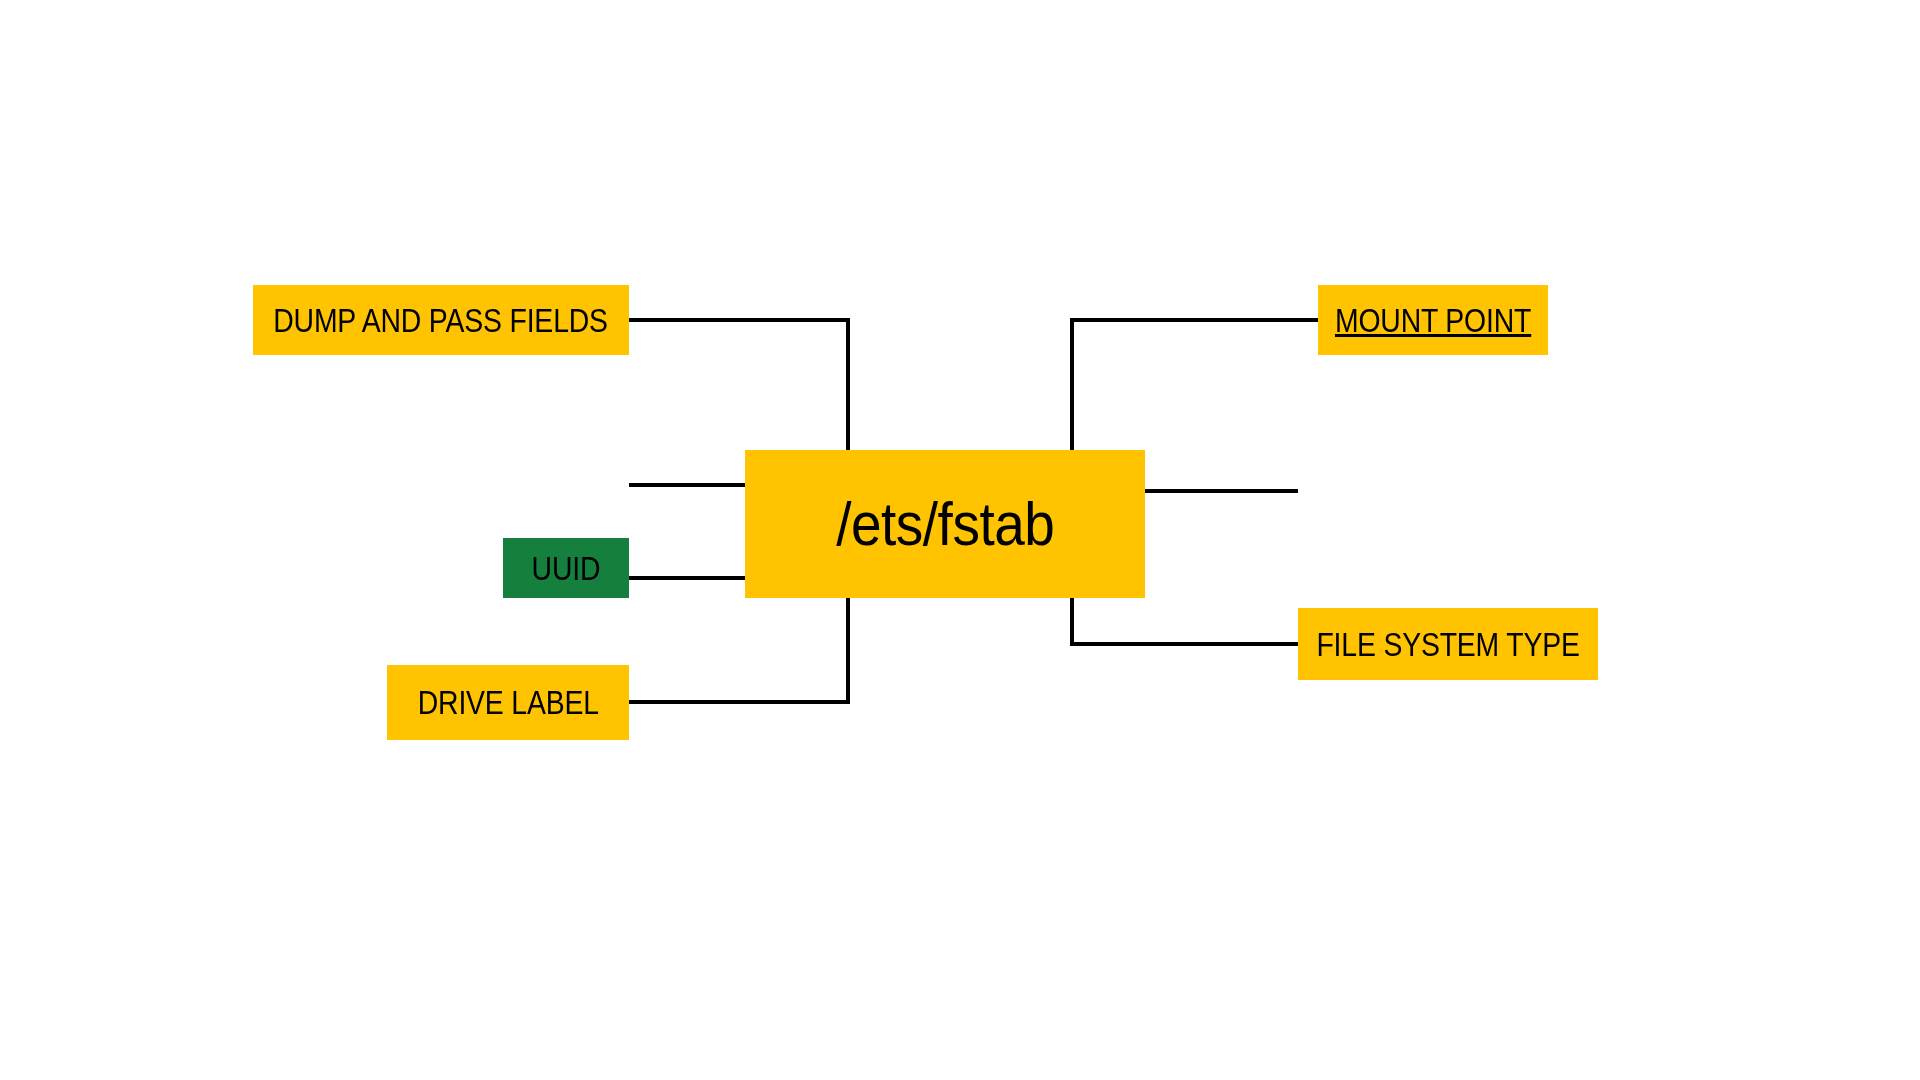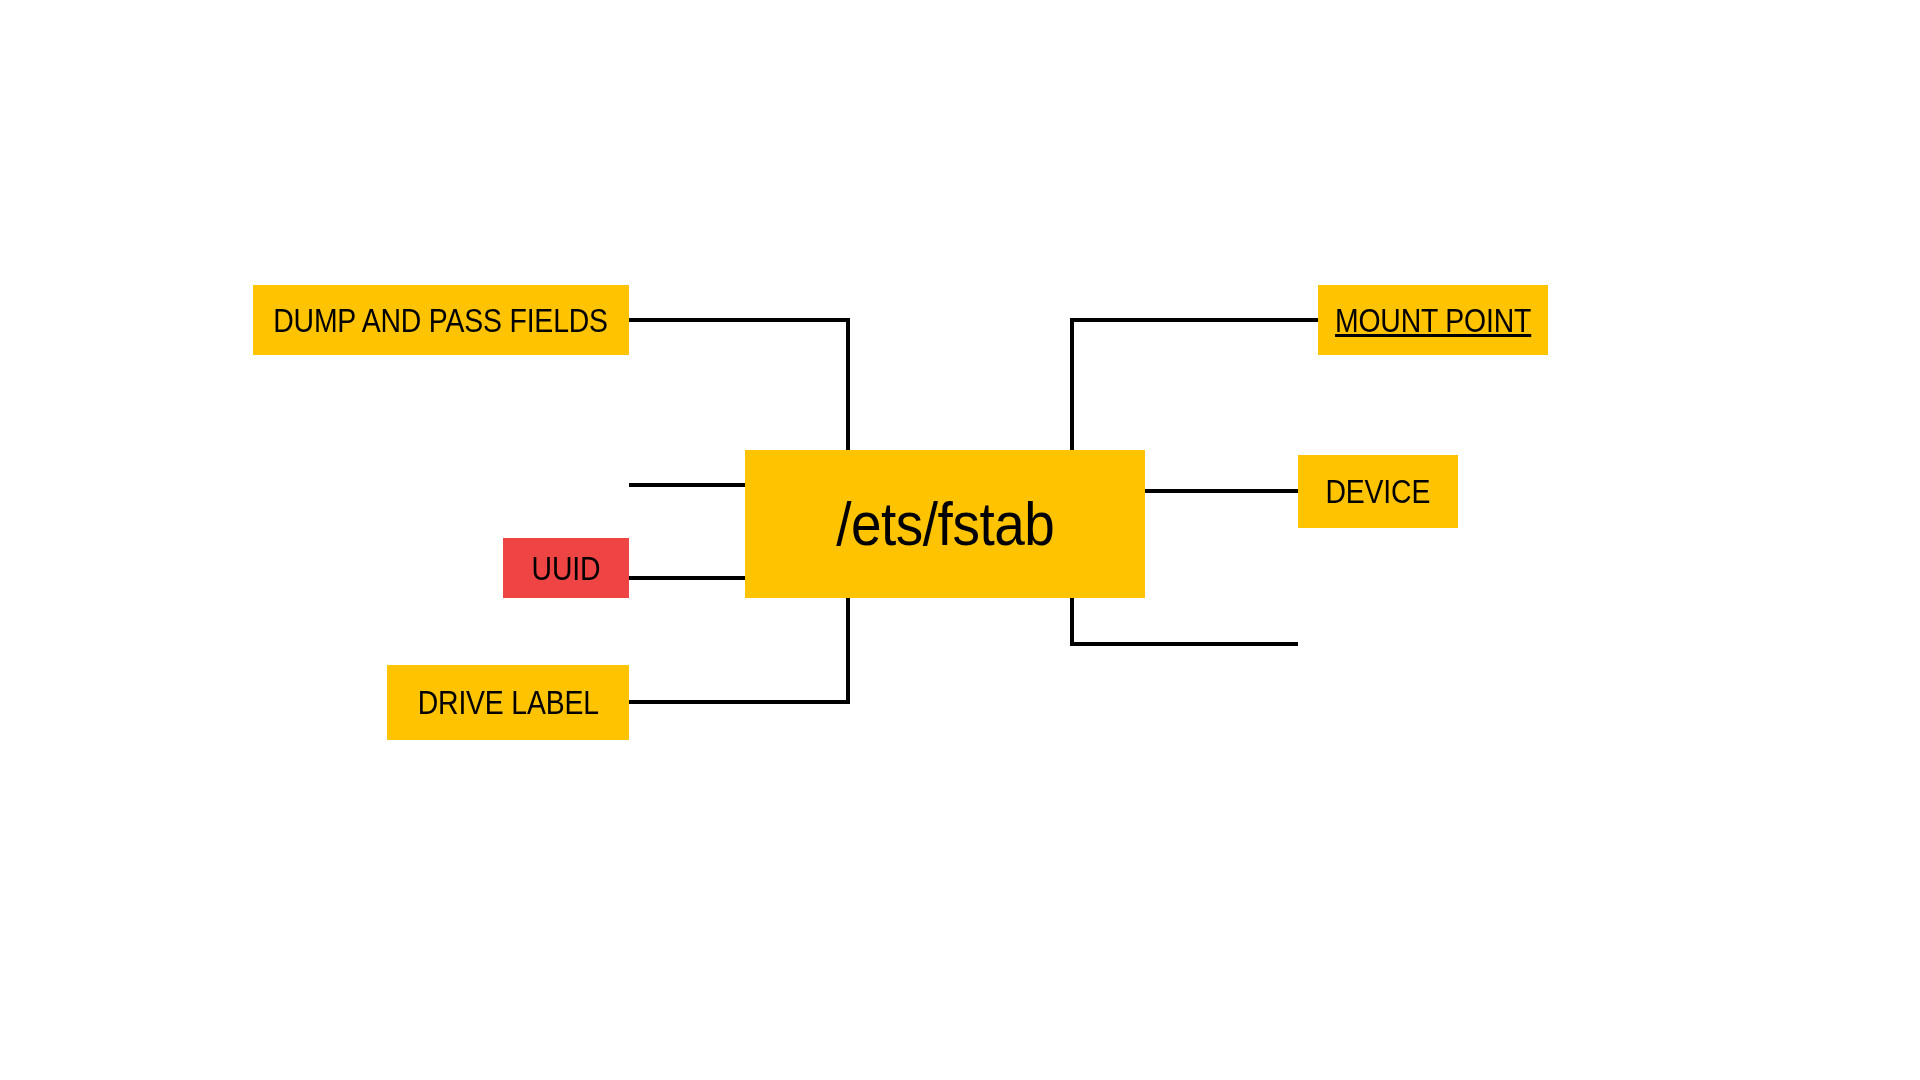--- a/index.html
+++ b/index.html
@@ -73,34 +73,34 @@
     <polyline fill="none" stroke="#000000" stroke-width="4" stroke-linecap="butt" points="1318,320 1072,320 1072,452"></polyline>
     <polyline fill="none" stroke="#000000" stroke-width="4" stroke-linecap="butt" points="1298,491 1143,491"></polyline>
     <polyline fill="none" stroke="#000000" stroke-width="4" stroke-linecap="butt" points="1298,644 1072,644 1072,596"></polyline>
   </svg>
 
   <div class="node satellite" style="left: 253px; top: 285px; width: 376px; height: 70px; background: rgb(255, 195, 0); color: rgb(0, 0, 0);">
     <span class="node-label">DUMP AND PASS FIELDS</span>
   </div>
 
 
-  <div class="node satellite" style="left: 503px; top: 538px; width: 126px; height: 60px; background: #ef4444; color: rgb(0, 0, 0);">
+  <div class="node satellite" style="left: 503px; top: 538px; width: 126px; height: 60px; background: #15803d; color: rgb(0, 0, 0);">
     <span class="node-label">UUID</span>
   </div>
 
   <div class="node central" style="left: 745px; top: 450px; width: 400px; height: 148px; background: rgb(255, 195, 0); color: rgb(0, 0, 0);">
     <span class="node-label">/ets/fstab</span>
   </div>
 
   <div class="node satellite" style="left: 387px; top: 665px; width: 242px; height: 75px; background: rgb(255, 195, 0); color: rgb(0, 0, 0);">
     <span class="node-label">DRIVE LABEL</span>
   </div>
 
   <div class="node satellite" style="left: 1318px; top: 285px; width: 230px; height: 70px; background: rgb(255, 195, 0); color: rgb(0, 0, 0); text-decoration: underline;">
     <span class="node-label">MOUNT POINT</span>
   </div>
 
-  <div class="node satellite" style="left: 1298px; top: 455px; width: 160px; height: 73px; background: rgb(255, 195, 0); color: rgb(0, 0, 0);">
-    <span class="node-label">DEVICE</span>
+
+  <div class="node satellite" style="left: 1298px; top: 608px; width: 300px; height: 72px; background: rgb(255, 195, 0); color: rgb(0, 0, 0);">
+    <span class="node-label">FILE SYSTEM TYPE</span>
   </div>
-
 
 </div>
 
 </body></html>

